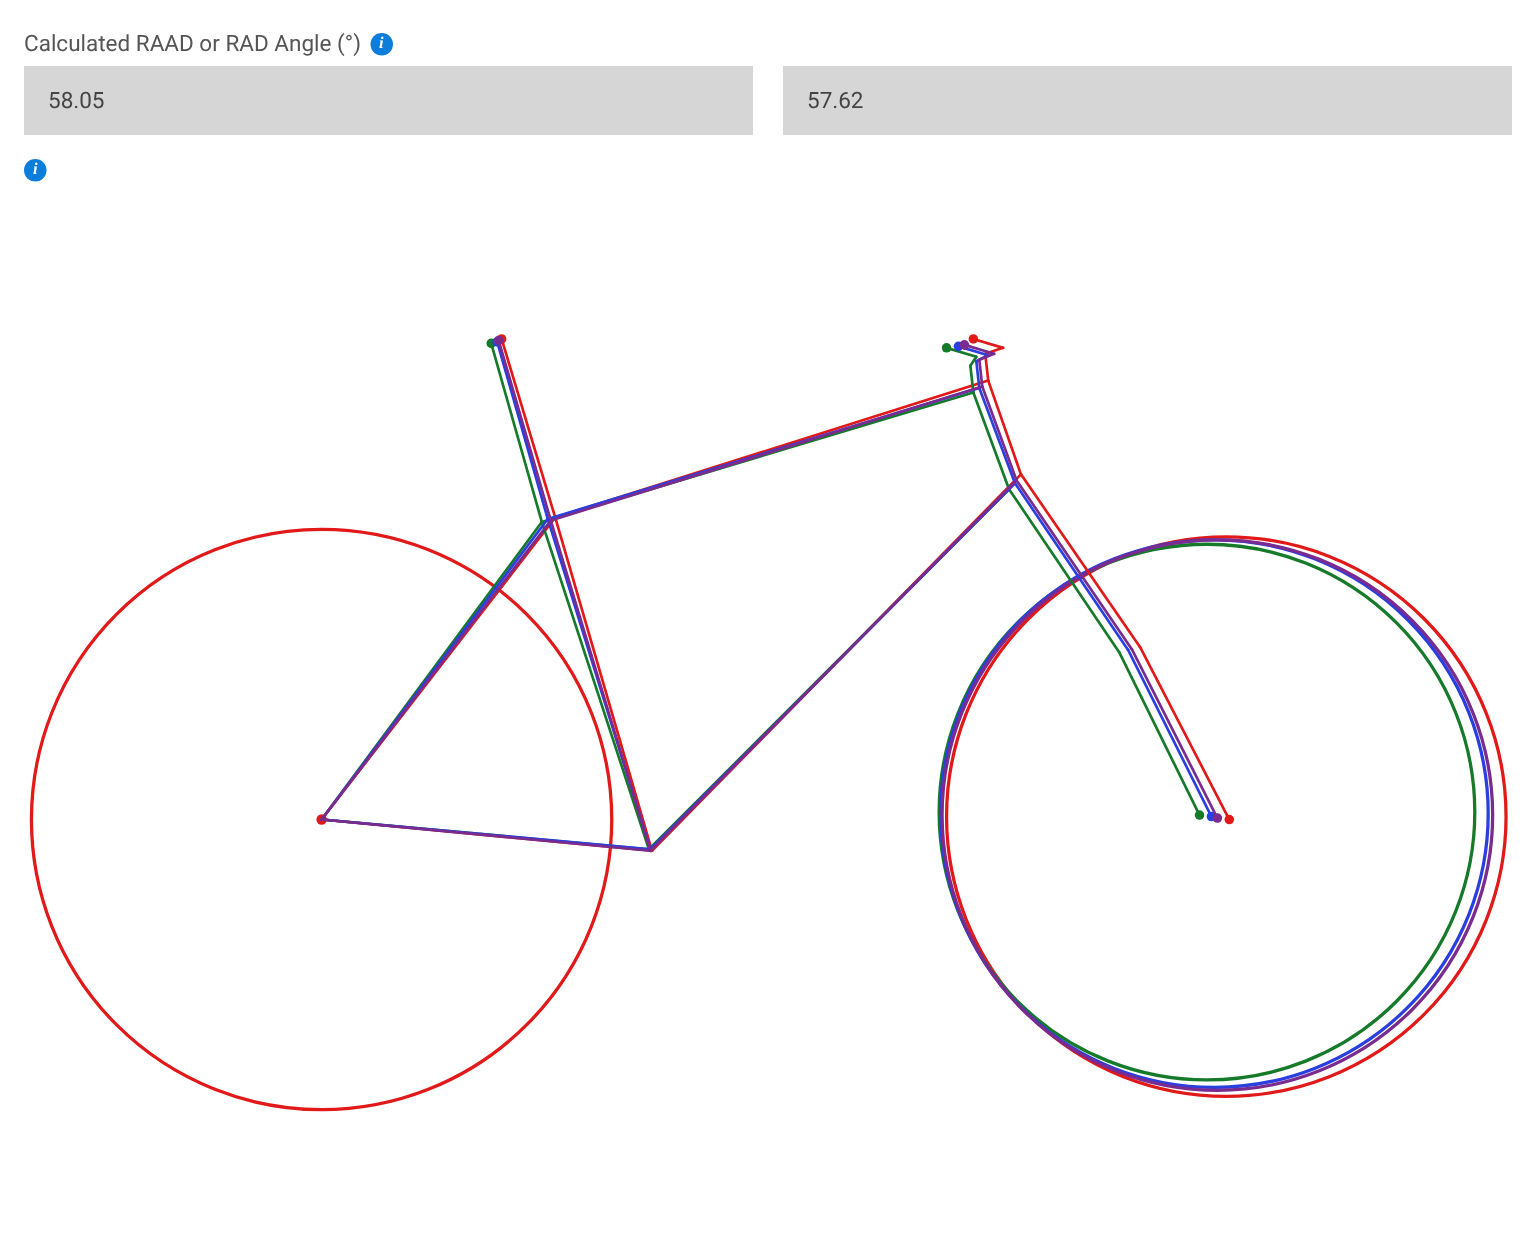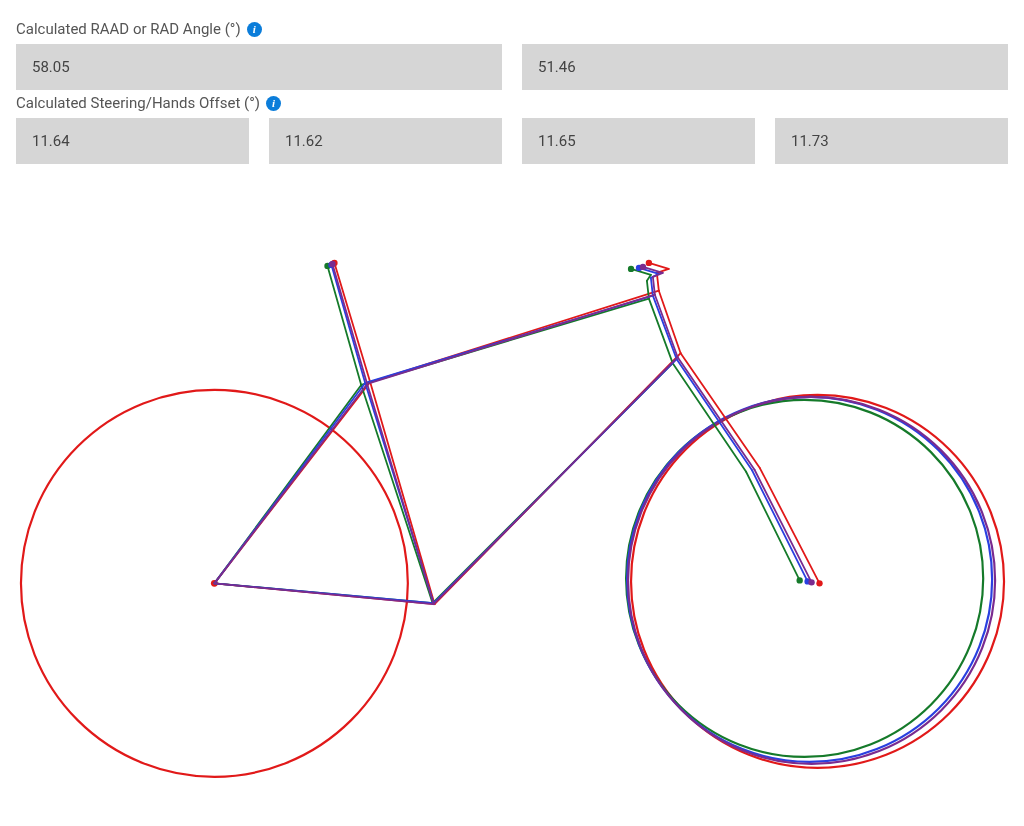--- a/index.html
+++ b/index.html
@@ -5,21 +5,21 @@
   * { box-sizing: border-box; }
   body {
     margin: 0;
     padding: 16px;
     font-family: -apple-system, "Segoe UI", Roboto, Arial, sans-serif;
     font-size: 14px;
     color: #4a4a4a;
     background: #fff;
     width: 1024px;
   }
-  .section { }
+  .section { margin-bottom: 12px; }
   .label-row {
     display: flex;
     align-items: center;
     gap: 6px;
     padding: 4px 0 6px 0;
     color: #555;
     font-size: 15px;
   }
   .info-icon {
     display: inline-flex;
@@ -56,34 +56,27 @@
 </head>
 <body>
 
 <div class="section">
   <div class="label-row">
     <span>Calculated RAAD or RAD Angle (°)</span>
     <span class="info-icon">i</span>
   </div>
   <div class="value-row">
     <div class="value-cell">58.05</div>
-    <div class="value-cell">51.46</div>
+    <div class="value-cell">57.62</div>
   </div>
 </div>
 
 <div class="section">
   <div class="label-row">
-    <span>Calculated Steering/Hands Offset (°)</span>
     <span class="info-icon">i</span>
-  </div>
-  <div class="value-row">
-    <div class="value-cell">11.64</div>
-    <div class="value-cell">11.62</div>
-    <div class="value-cell">11.65</div>
-    <div class="value-cell">11.73</div>
   </div>
 </div>
 
 <div class="diagram-wrap">
   <svg id="geo-svg" width="992" height="620" viewBox="10 260 1000 580">
       <circle cx="210" cy="630" r="195" stroke="#e11919" stroke-width="2.2" fill="none"></circle>
       <circle cx="210" cy="630" r="3.5" stroke="#e11919" stroke-width="0" fill="#e11919"></circle>
       <circle cx="818" cy="628" r="188" stroke="#e11919" stroke-width="2.2" fill="none"></circle>
       <circle cx="805" cy="625" r="180" stroke="#157a2a" stroke-width="2.2" fill="none"></circle>
       <circle cx="810" cy="626" r="184" stroke="#2a3fe0" stroke-width="2.2" fill="none"></circle>

